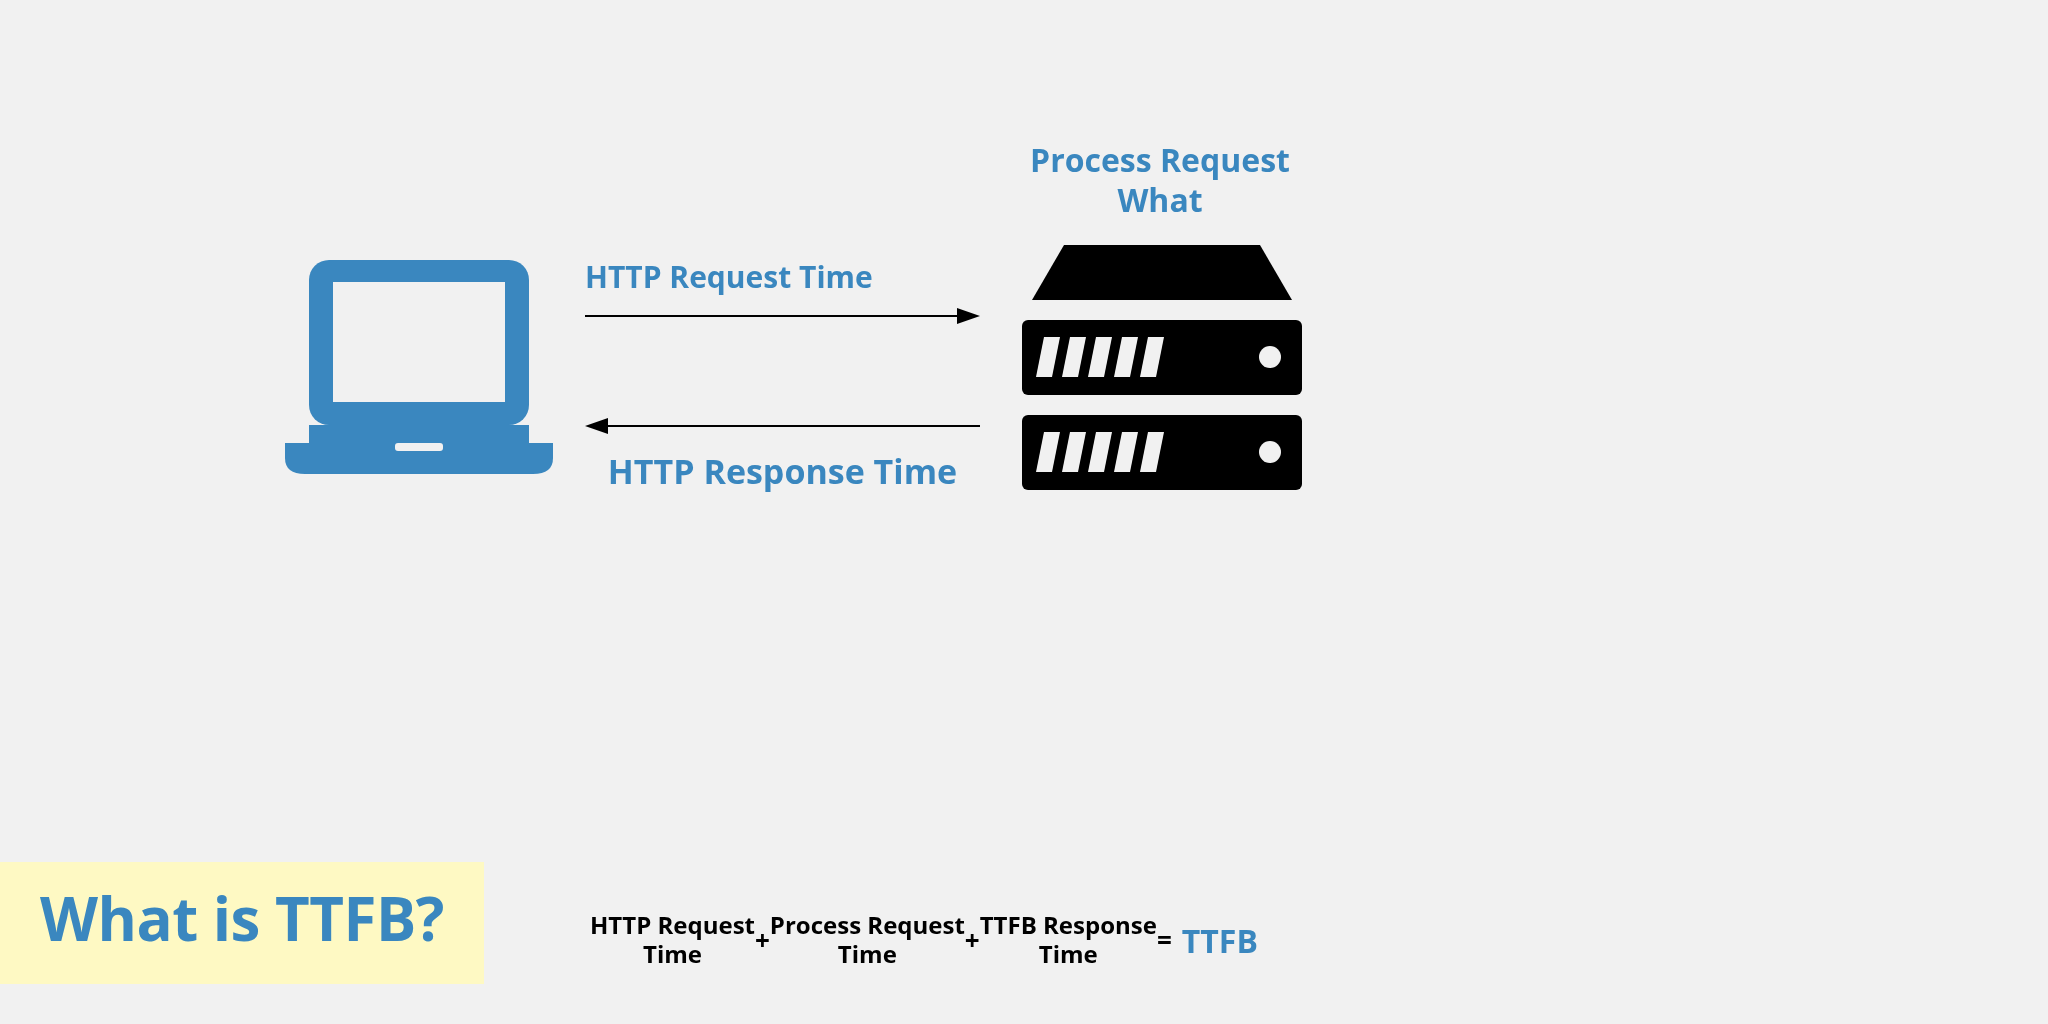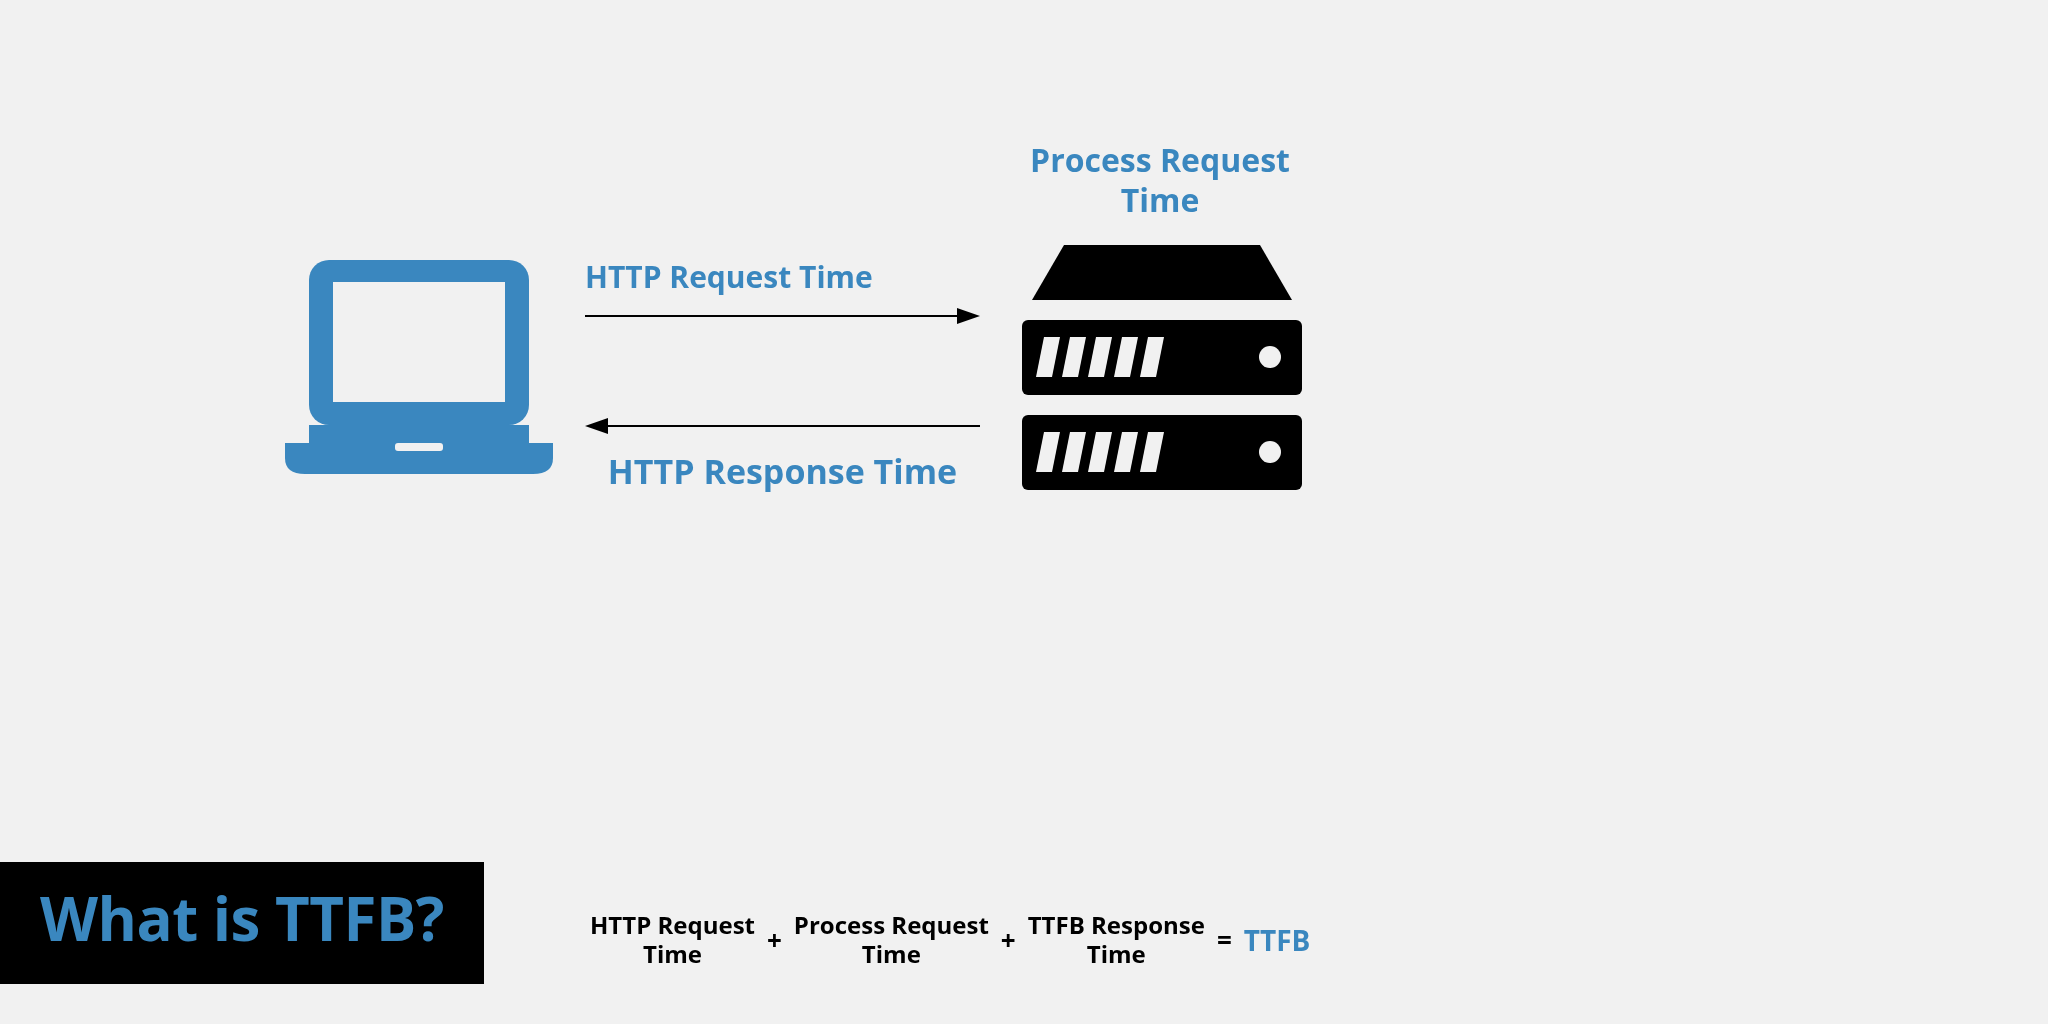--- a/index.html
+++ b/index.html
@@ -69,49 +69,49 @@
   }
   .arrow svg { display: block; }
   .arrow-right { top: 303px; }
   .arrow-left  { top: 413px; }
 
   
   .title-box {
     position: absolute;
     left: 0;
     bottom: 40px;
-    background: #000000;
+    background: #fef9c3;
     padding: 15px 40px 25px 40px;
   }
   .title-box .txt {
     font-weight: 700;
     font-size: 60px;
     letter-spacing: -0.5px;
   }
 
   
   .equation {
     position: absolute;
     left: 590px;
     bottom: 55px;
     display: flex;
     align-items: center;
     font-weight: 700;
-    gap: 12px;
   }
   .term {
     text-align: center;
     font-size: 24px;
     line-height: 1.2;
   }
   .op {
     font-size: 26px;
   }
   .eq-result {
-    font-size: 28px;
+    font-size: 32px;
+    margin-left: 10px;
   }
 </style>
 </head>
 <body>
 
 <div class="stage">
 
   <div class="laptop">
     <svg width="268" height="218" viewBox="0 0 268 218">
 
@@ -139,21 +139,21 @@
 
   <div class="arrow arrow-left">
     <svg width="395" height="26" viewBox="0 0 395 26">
       <line x1="15" y1="13" x2="395" y2="13" stroke="#000" stroke-width="2"></line>
       <polygon points="0,13 23,5 23,21" fill="#000"></polygon>
     </svg>
   </div>
 
   <div class="resp-label blue">HTTP Response Time</div>
 
-  <div class="process-label blue">Process Request Time</div>
+  <div class="process-label blue">Process Request What</div>
 
   <div class="server">
     <svg width="280" height="255" viewBox="0 0 280 255">
 
       <polygon points="42,0 238,0 270,55 10,55" fill="#000"></polygon>
 
       <g>
         <rect x="0" y="75" width="280" height="75" rx="6" fill="#000"></rect>
 
         <g fill="#f1f1f1" transform="translate(22,92)">

